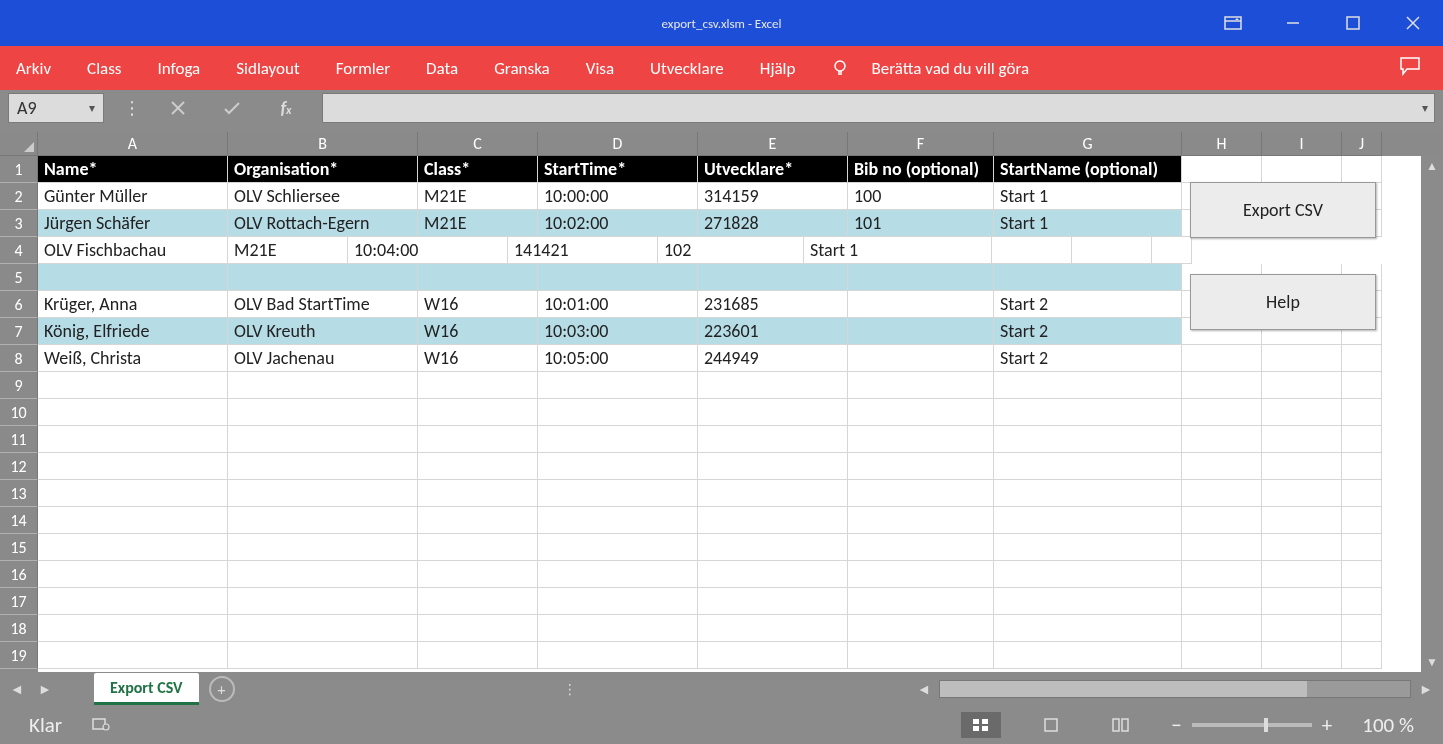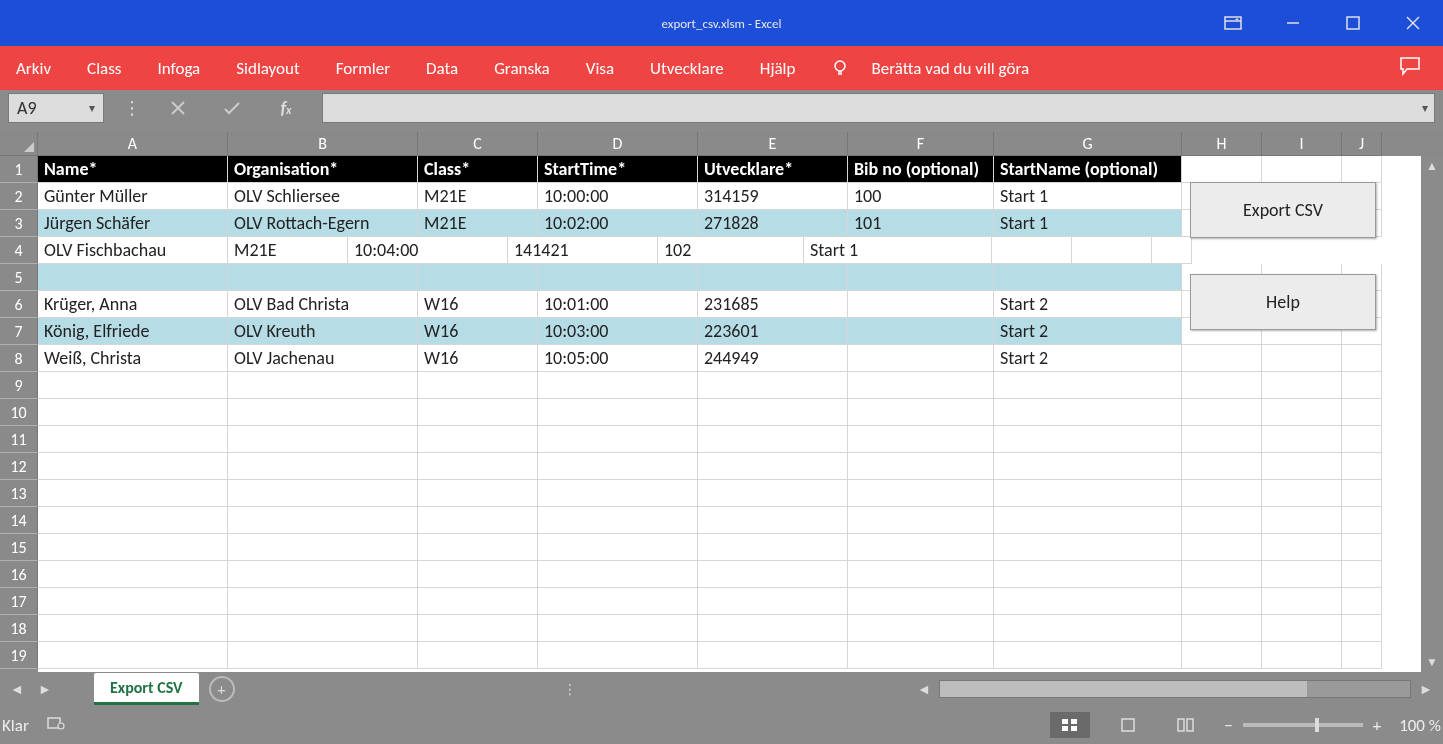--- a/index.html
+++ b/index.html
@@ -165,23 +165,23 @@
   .tabs-row .hscroll .thumb { position:absolute; left:0; top:0; bottom:0; width:78%; background:#bdbdbd; }
   .tabs-row .hscroll .arr { width:18px; text-align:center; color:#ddd; }
   .tabs-row .vdots2 { margin: 0 10px; color:#ddd; }
 
   
   .statusbar {
     height: 38px;
     background: #8b8b8b;
     color:#eee;
     display:flex; align-items:center;
-    padding: 0 2px;
-    font-size:17px;
-    gap: 18px;
+    padding: 0 29px;
+    font-size:21px;
+    gap: 30px;
   }
   .statusbar .spacer { flex:1; }
   .view-btn { width:40px; height:26px; display:flex; align-items:center; justify-content:center; color:#ddd; }
   .view-btn.active { background:#6a6a6a; }
   .zoom-slider { display:flex; align-items:center; gap:10px; }
   .zoom-slider .track { width:120px; height:4px; background:#bbb; position:relative; }
   .zoom-slider .thumb { position:absolute; left:60%; top:-5px; width:4px; height:14px; background:#ddd; }
 </style>
 </head>
 <body>
@@ -368,21 +368,21 @@
             <div class="cell cD"></div>
             <div class="cell cE"></div>
             <div class="cell cF"></div>
             <div class="cell cG"></div>
             <div class="cell cH whitecell"></div>
             <div class="cell cI whitecell"></div>
             <div class="cell cJ whitecell"></div>
           </div>
           <div class="row">
             <div class="cell cA">Krüger, Anna</div>
-            <div class="cell cB">OLV Bad Christa</div>
+            <div class="cell cB">OLV Bad StartTime</div>
             <div class="cell cC">W16</div>
             <div class="cell cD">10:01:00</div>
             <div class="cell cE">231685</div>
             <div class="cell cF"></div>
             <div class="cell cG">Start 2</div>
             <div class="cell cH whitecell"></div>
             <div class="cell cI whitecell"></div>
             <div class="cell cJ whitecell"></div>
           </div>
           <div class="row banded">

